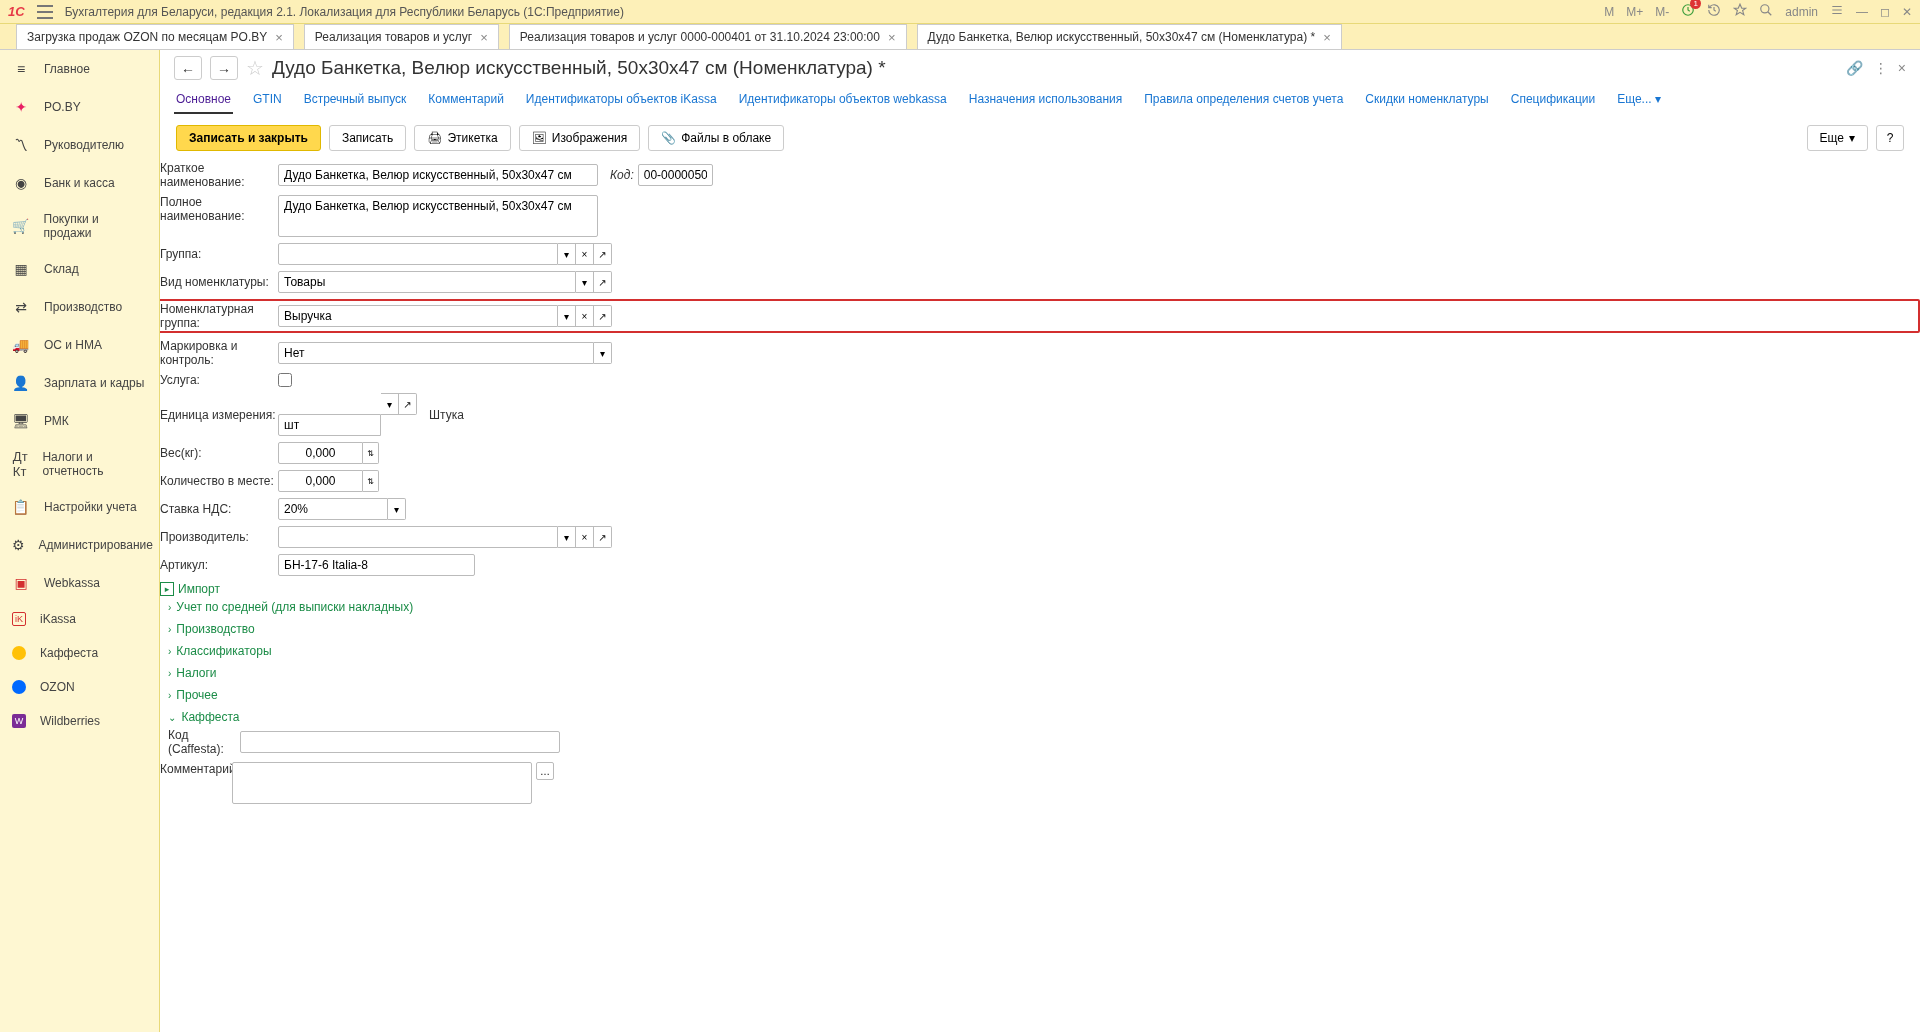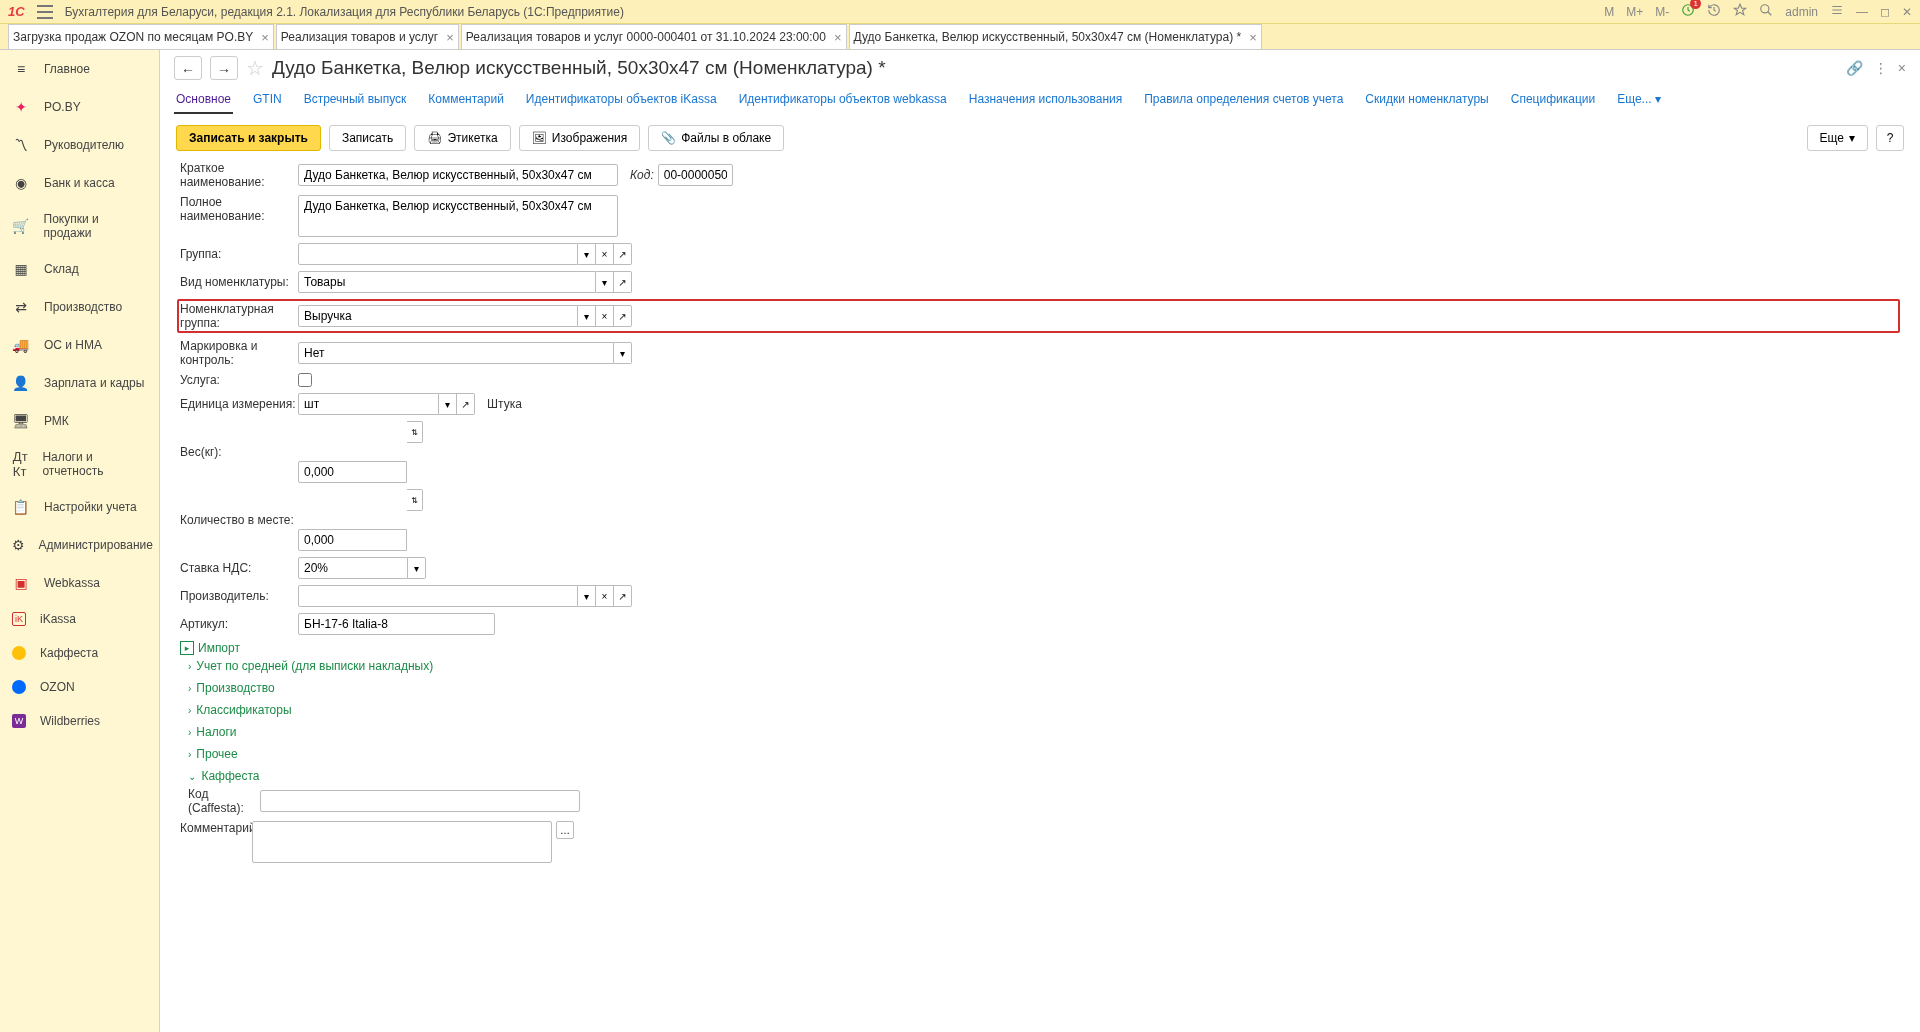--- a/index.html
+++ b/index.html
@@ -12,21 +12,21 @@
 .hamburger { width: 16px; height: 14px; display: flex; flex-direction: column; justify-content: space-between; cursor: pointer; }
 .hamburger span { height: 2px; background: #777; }
 .titlebar-title { color: #555; font-size: 12px; }
 .titlebar-right { margin-left: auto; display: flex; align-items: center; gap: 12px; color: #888; }
 .titlebar-right .btn-t { cursor: pointer; color: #888; font-size: 12px; }
 .bell-badge { position: relative; }
 .bell-badge .badge { position: absolute; top: -5px; right: -6px; background: #d33; color: #fff; border-radius: 50%; width: 11px; height: 11px; font-size: 8px; display: flex; align-items: center; justify-content: center; }
 
 
 .tabsbar { height: 26px; background: #fdf0b8; display: flex; align-items: stretch; padding-left: 8px; border-bottom: 1px solid #ccc; }
-.tab { display: flex; align-items: center; padding: 0 4px; border: 1px solid #ccc; border-bottom: none; background: #fff; margin-right: 2px; font-size: 12px; color: #333; cursor: pointer; position: relative; }
+.tab { display: flex; align-items: center; padding: 0 10px; border: 1px solid #ccc; border-bottom: none; background: #fff; margin-right: 2px; font-size: 12px; color: #333; cursor: pointer; position: relative; margin-left: 8px; }
 .tab .close-x { margin-left: 8px; color: #888; cursor: pointer; font-size: 13px; }
 
 
 .layout { display: flex; height: calc(100vh - 50px); }
 
 
 .sidebar { width: 160px; background: #fef7d2; border-right: 1px solid #e8d978; overflow-y: auto; }
 .sidebar-item { display: flex; align-items: center; padding: 10px 12px; gap: 14px; cursor: pointer; color: #444; }
 .sb-icon { width: 18px; height: 18px; display: flex; align-items: center; justify-content: center; font-size: 14px; }
 .sb-pink { color: #e91e63; }
@@ -54,32 +54,32 @@
 .subtab-more { color: #1976d2; }
 
 
 .toolbar { display: flex; align-items: center; padding: 10px 16px; gap: 8px; }
 .btn { padding: 5px 12px; border: 1px solid #ccc; border-radius: 3px; background: #fff; cursor: pointer; font-size: 12px; display: flex; align-items: center; gap: 5px; }
 .btn-primary { background: #ffd84d; border-color: #e0b800; font-weight: bold; }
 .toolbar-right { margin-left: auto; display: flex; gap: 8px; }
 .btn-help { width: 28px; justify-content: center; }
 
 
-.form { padding: 0 20px; }
+.form { padding: 0 0; }
 .form-row { display: flex; align-items: center; margin-bottom: 6px; }
 .form-row.highlighted { border: 2px solid #d32f2f; padding: 1px; margin-left: -3px; margin-right: 0; border-radius: 2px; }
 .form-label { width: 118px; font-size: 12px; color: #333; flex-shrink: 0; }
 .form-input { border: 1px solid #bbb; padding: 3px 5px; font-size: 12px; height: 22px; border-radius: 2px; }
 .form-textarea { border: 1px solid #bbb; padding: 3px 5px; font-size: 12px; border-radius: 2px; resize: none; }
 .input-group { display: flex; }
 .input-group .form-input { border-top-right-radius: 0; border-bottom-right-radius: 0; }
 .ig-btn { width: 18px; height: 22px; border: 1px solid #bbb; border-left: none; background: #fff; cursor: pointer; font-size: 10px; display: flex; align-items: center; justify-content: center; }
 .ig-btn:last-child { border-top-right-radius: 2px; border-bottom-right-radius: 2px; }
 .checkbox { width: 14px; height: 14px; }
-.num-input { text-align: left; width: 109px; margin-top: 40px; }
+.num-input { text-align: center; width: 85px; }
 .spin-btn { width: 16px; height: 22px; border: 1px solid #bbb; border-left: none; background: #fff; cursor: pointer; font-size: 8px; display: flex; align-items: center; justify-content: center; border-radius: 0 2px 2px 0; }
 
 
 .collapsible { display: flex; align-items: center; gap: 5px; color: #1b8c47; cursor: pointer; padding: 4px 0; font-size: 12px; }
 .collapsible .arrow { font-size: 10px; }
 .import-group { display: flex; align-items: center; gap: 4px; }
 .import-box { width: 14px; height: 14px; border: 1px solid #1b8c47; display: flex; align-items: center; justify-content: center; color: #1b8c47; font-size: 9px; }
 
 svg { width: 14px; height: 14px; }
 </style>
@@ -325,21 +325,21 @@
           <button class="ig-btn">▾</button>
         </div>
       </div>
       <div class="form-row">
         <label class="form-label">Услуга:</label>
         <input type="checkbox" class="checkbox" style="">
       </div>
       <div class="form-row">
         <label class="form-label">Единица измерения:</label>
         <div class="input-group">
-          <input class="form-input" style="width: 141px;" value="шт">
+          <input class="form-input" style="width: 103px; margin-top: 21px;" value="шт">
           <button class="ig-btn">▾</button>
           <button class="ig-btn">↗</button>
         </div>
         <span style="margin-left:12px;">Штука</span>
       </div>
       <div class="form-row">
         <label class="form-label">Вес(кг):</label>
         <div class="input-group">
           <input class="form-input num-input" value="0,000" style="">
           <button class="spin-btn">⇅</button>

